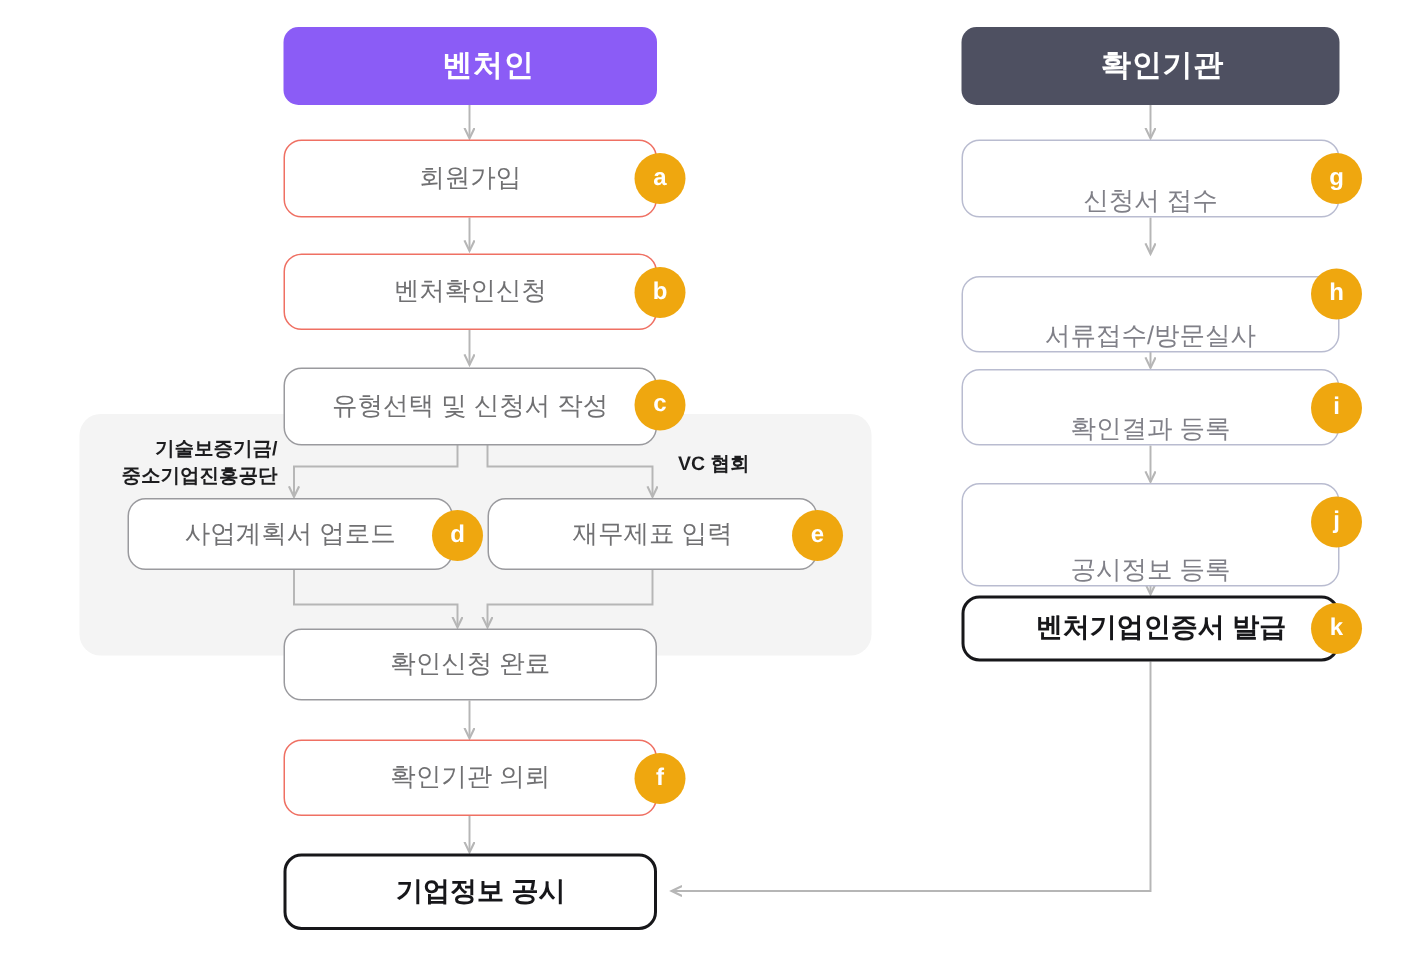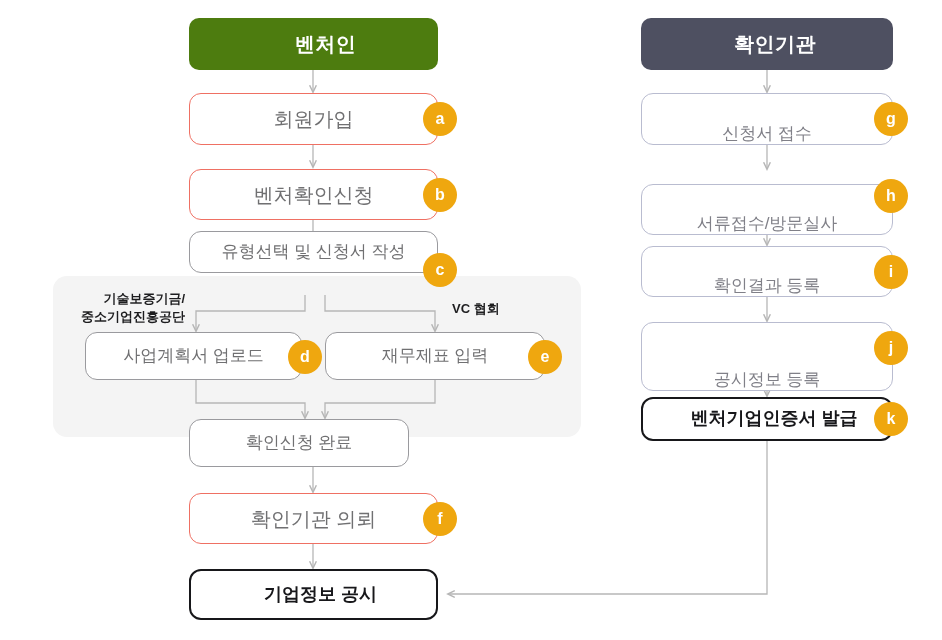--- a/index.html
+++ b/index.html
@@ -48,28 +48,28 @@
 
   
   .header-pill {
     border-radius: 10px;
     border: none;
     color: #ffffff;
     font-weight: bold;
     font-size: 20px;
     letter-spacing: 0.5px;
   }
-  .header-red { background: #4d7c0f; padding-left: 24px; }
+  .header-red { background: #8b5cf6; padding-left: 24px; }
   .header-dark { background: #4e5061; }
 
   
   .node-red {
     border: 1.5px solid #ef7063;
     color: #707072;
-    font-size: 20px;
+    font-size: 17px;
   }
   .node-gray {
     border: 1.5px solid #9a9a9e;
     color: #707072;
     font-size: 17px;
   }
   .node-lav {
     border: 1.5px solid #b9bcd0;
     color: #808088;
     font-size: 17px;
@@ -161,21 +161,21 @@
     <span>a</span>
   </div>
 
   <div class="node node-red" style="left:189px; top:169px; width:249px; height:51px;">
     <span class="node-label">벤처확인신청</span>
   </div>
   <div class="badge" style="left:423px; top:178px;">
     <span>b</span>
   </div>
 
-  <div class="node node-gray" style="left:189px; top:231px; width:249px; height:42px;">
+  <div class="node node-gray" style="left:189px; top:245px; width:249px; height:52px;">
     <span class="node-label">유형선택 및 신청서 작성</span>
   </div>
   <div class="badge" style="left:423px; top:253px;">
     <span>c</span>
   </div>
 
   <div class="edge-caption cap-right" style="left:60px; top:290px; width:125px;">기술보증기금/
 중소기업진흥공단</div>
 
   <div class="edge-caption cap-left" style="left:452px; top:300px; width:120px;">VC 협회</div>
@@ -187,21 +187,21 @@
     <span>d</span>
   </div>
 
   <div class="node node-gray" style="left:325px; top:332px; width:220px; height:48px;">
     <span class="node-label">재무제표 입력</span>
   </div>
   <div class="badge" style="left:528px; top:340px;">
     <span>e</span>
   </div>
 
-  <div class="node node-gray" style="left:189px; top:419px; width:220px; height:48px;">
+  <div class="node node-gray" style="left:189px; top:419px; width:249px; height:48px;">
     <span class="node-label">확인신청 완료</span>
   </div>
 
   <div class="node node-red" style="left:189px; top:493px; width:249px; height:51px;">
     <span class="node-label">확인기관 의뢰</span>
   </div>
   <div class="badge" style="left:423px; top:502px;">
     <span>f</span>
   </div>
 

